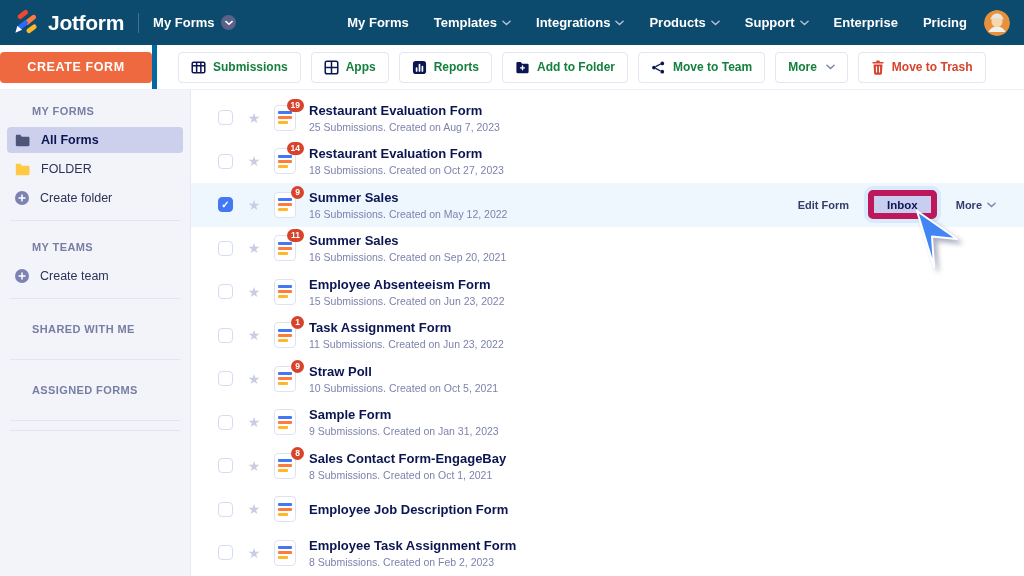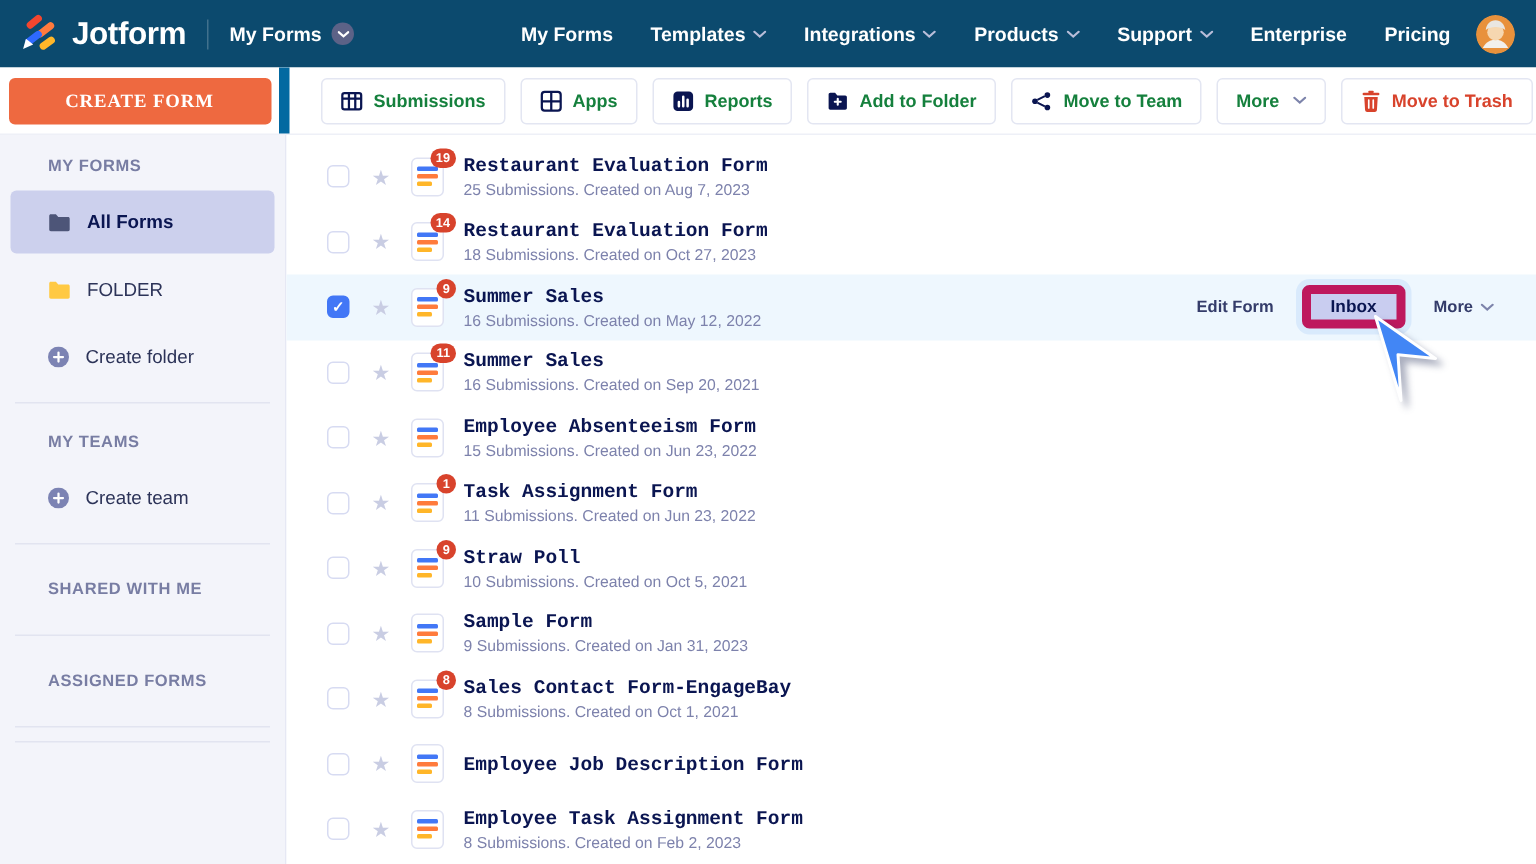--- a/index.html
+++ b/index.html
@@ -14,37 +14,37 @@
   .ws { display:flex; align-items:center; gap:7px; }
   .ws-label { color:#fff; font-size:13px; font-weight:bold; }
   .ws-chev { width:15px; height:15px; border-radius:50%; background:#5c6287; display:flex; align-items:center; justify-content:center; color:#fff; cursor:pointer; }
   .nav-menu { margin-left:auto; display:flex; align-items:center; gap:25px; }
   .nav-item { color:#fff; font-size:13px; font-weight:600; display:flex; align-items:center; gap:5px; cursor:pointer; white-space:nowrap; }
   .nav-item .chev { color:#b8bdd9; display:flex; }
   .avatar { width:26px; height:26px; border-radius:50%; overflow:hidden; margin-left:17px; cursor:pointer; flex:none; }
 
   
   .toolbar { display:flex; align-items:center; height:45px; background:#fff; border-bottom:1px solid #eef0f7; }
-  .tb-left { width:193px; align-self:stretch; border-right:7px solid #0369a1; display:flex; align-items:center; justify-content:center; flex:none;font-family:Liberation Serif, serif; }
+  .tb-left { width:157px; align-self:stretch; border-right:5px solid #0369a1; display:flex; align-items:center; justify-content:center; flex:none; }
   .create-form { width:175px; height:31px; background:#ee6940; border:none; border-radius:4px; color:#fff; font-family:inherit; font-size:12.5px; font-weight:bold; letter-spacing:0.6px; cursor:pointer; }
   .tb-btns { display:flex; align-items:center; gap:10px; margin-left:21px; }
   .tb-btn { display:flex; align-items:center; gap:7px; height:31px; padding:0 12px; background:#fff; border:1px solid #e3e6f2; border-radius:4px; color:#15803d; font-family:inherit; font-size:12px; font-weight:bold; cursor:pointer; white-space:nowrap; }
   .tb-btn .t-icon { display:flex; color:#0a1551; }
   .tb-btn.danger { color:#d8432c; }
   .tb-btn.danger .t-icon { color:#d8432c; }
   .tb-btn .chev { color:#7d84ab; display:flex; margin-left:2px; }
 
   
   .content { display:flex; height:486px; }
 
   
   .sidebar { width:191px; flex:none; background:#f3f4fa; border-right:1px solid #e6e8f4; padding-top:4px; overflow:hidden; }
   .sb-heading { padding:11px 0 7px 32px; font-size:11px; font-weight:bold; color:#787da3; letter-spacing:0.4px; }
   .sb-heading.link { padding:15px 0 15px 32px; cursor:pointer; }
-  .sb-item { margin:3px 7px; height:42px; border-radius:4px; display:flex; align-items:center; padding-left:25px; gap:11px; font-size:12.5px; color:#2c3358; cursor:pointer; }
+  .sb-item { margin:3px 7px; height:26px; border-radius:4px; display:flex; align-items:center; padding-left:8px; gap:11px; font-size:12.5px; color:#2c3358; cursor:pointer; }
   .sb-item.selected { background:#ccd0ed; font-weight:bold; color:#0a1551; }
   .sb-item .sb-icon { display:flex; color:#4d5578; }
   .sb-item .sb-icon.yellow { color:#ffc943; }
   .sb-item .sb-icon.plus { color:#7c83b3; }
   .sb-item.plain { padding-left:32px; height:auto; padding-top:13px; padding-bottom:13px; margin:0; }
   .sb-divider { border-top:1px solid #e2e4f0; margin:9px 10px; }
 
   
   .form-list { flex:1; background:#fff; padding-top:6px; position:relative; }
   .form-row { height:43.5px; display:flex; align-items:center; padding:0 28px 0 27px; cursor:pointer; }
@@ -53,21 +53,21 @@
   .cb.checked { background:#4277f6; border-color:#4277f6; color:#fff; font-size:10px; font-weight:bold; }
   .star { width:16px; text-align:center; color:#c9cde3; font-size:14px; margin-left:13px; cursor:pointer; flex:none; }
   .ficon-wrap { position:relative; margin-left:12px; flex:none; }
   .ficon { width:22px; height:26px; background:#fff; border:1px solid #dfe2f2; border-radius:4px; display:flex; flex-direction:column; justify-content:center; gap:2px; padding-left:3px; }
   .ficon .bar { height:3px; border-radius:1px; }
   .ficon .b1 { width:14px; background:#4277f6; }
   .ficon .b2 { width:14px; background:#ff7b3c; }
   .ficon .b3 { width:10px; background:#ffb629; }
   .fbadge { position:absolute; top:-6px; right:-8px; background:#d8432c; color:#fff; font-size:8.5px; font-weight:bold; line-height:13px; padding:0 4px; min-width:13px; border-radius:8px; text-align:center; }
   .ftext { margin-left:13px; min-width:0; }
-  .ftitle { font-size:13px; font-weight:bold; color:#0a1551; white-space:nowrap;font-family:Liberation Mono, monospace; }
+  .ftitle { font-size:13px; font-weight:bold; color:#0a1551; white-space:nowrap; }
   .fmeta { font-size:10.5px; color:#7d82ac; margin-top:3px; white-space:nowrap; }
   .row-actions { margin-left:auto; display:flex; align-items:center; gap:19px; }
   .act-link { font-size:11px; font-weight:bold; color:#343c6a; cursor:pointer; white-space:nowrap; display:flex; align-items:center; gap:5px; }
   .act-link .chev { color:#7d84ab; display:flex; }
   .inbox-btn { height:29px; padding:0 13px; background:#c9cdf0; border:6px solid #be185d; border-radius:5px; box-shadow:0 0 0 4px #d9eafc; color:#0a1551; font-family:inherit; font-size:11.5px; font-weight:bold; cursor:pointer; }
 
   
   .cursor { position:absolute; left:901px; top:209px; z-index:50; pointer-events:none; }
   .cursor svg { filter:drop-shadow(4px 4px 2.5px rgba(45,55,95,0.4)); }
 </style>

